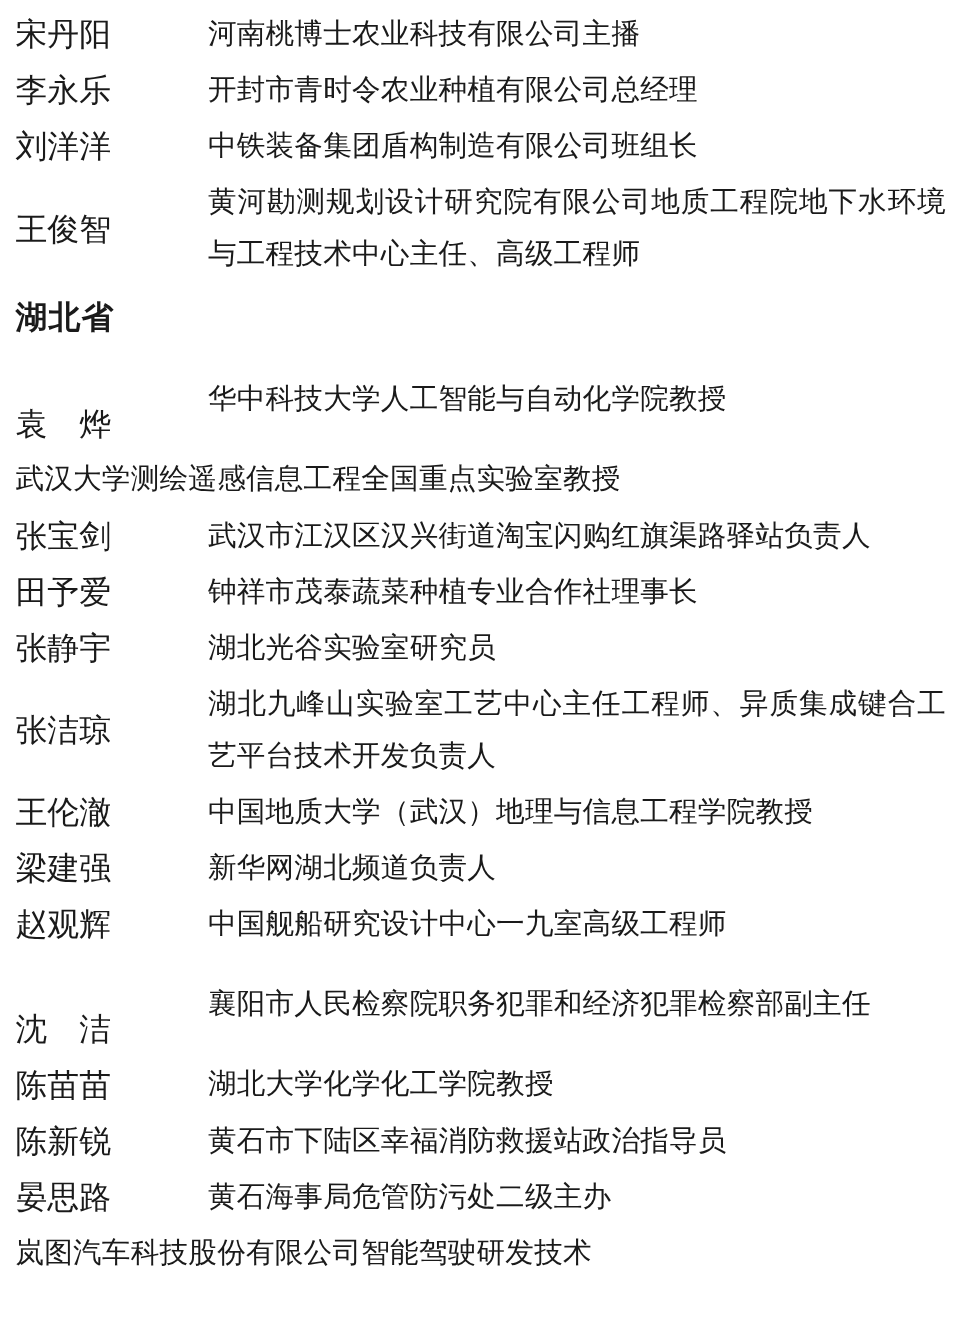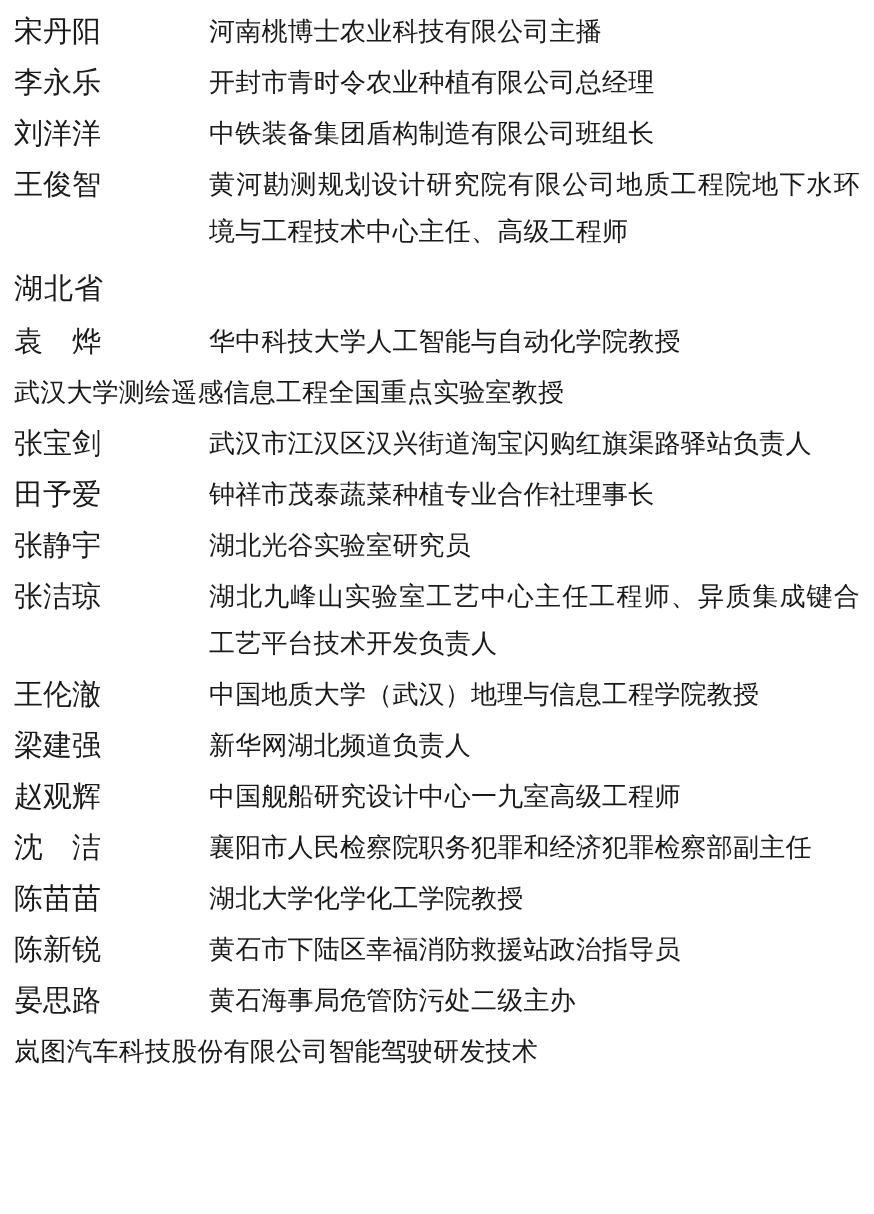--- a/index.html
+++ b/index.html
@@ -15,48 +15,48 @@
     overflow: hidden;
   }
   .page {
     width: 874px;
     height: 1214px;
     box-sizing: border-box;
     padding: 8px 14px 0 14px;
   }
   .entry {
     display: flex;
-    align-items: flex-start;
+    align-items: center;
     margin-bottom: 4px;
-    gap: 20px;
   }
   .name {
     width: 175px;
     flex: 0 0 175px;
     font-size: 29px;
     line-height: 47px;
     letter-spacing: 0px;
     white-space: nowrap;
   }
   
   .name.spaced {
     display: inline-block;
+    margin-top: 44px;
   }
   .desc {
     flex: 1 1 auto;
     font-size: 26px;
     line-height: 47px;
     letter-spacing: 0.2px;
     text-align: justify;
     text-justify: inter-ideograph;
   }
   .section-heading {
     font-size: 29px;
     line-height: 47px;
-    font-weight: normal;
+    font-weight: bold;
     margin: 10px 0 6px 0;
     letter-spacing: 1px;
   }
 </style>
 </head>
 <body>
 
 <div class="page">
 
   <div>

